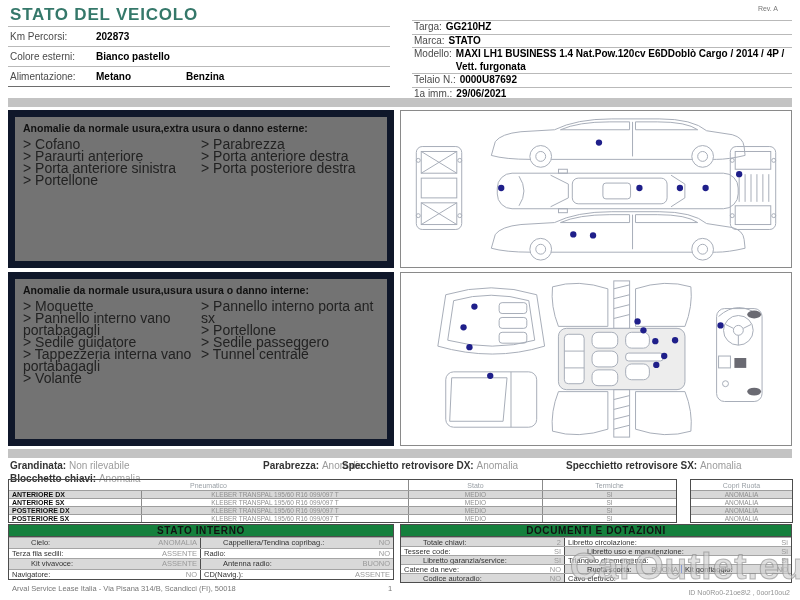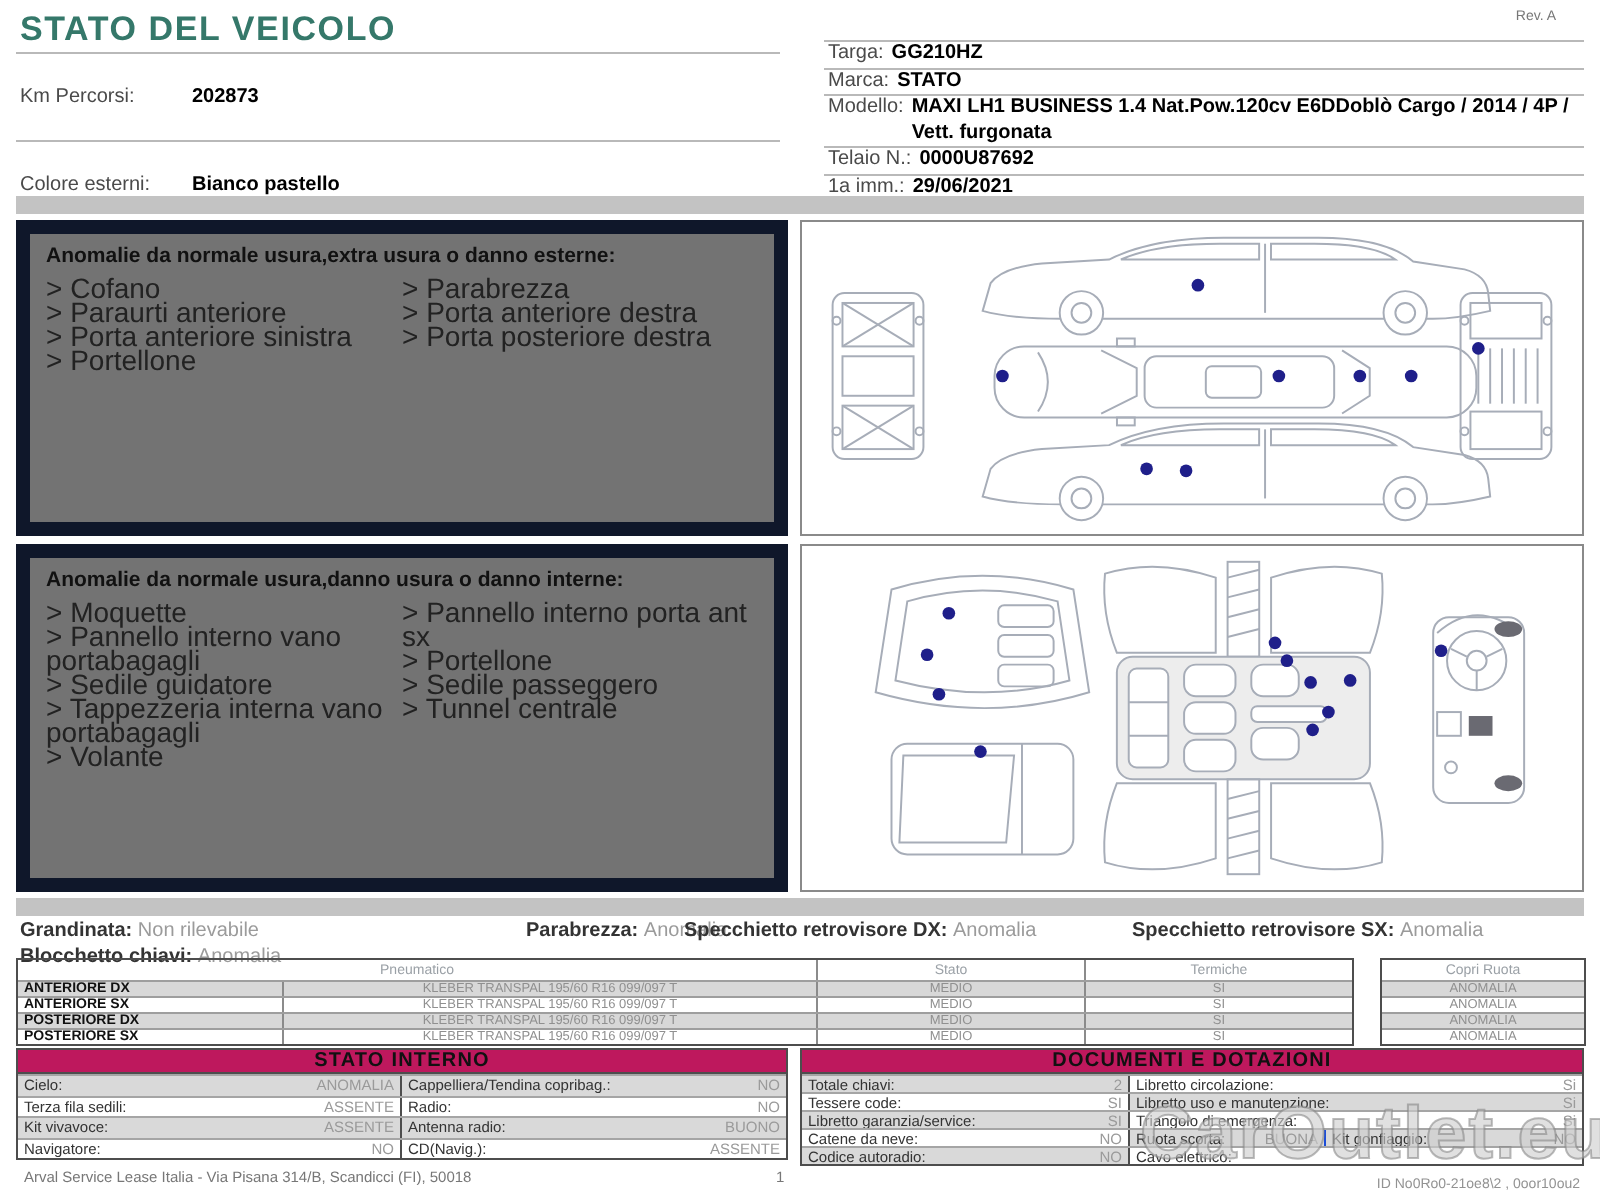--- a/index.html
+++ b/index.html
@@ -7,21 +7,21 @@
   #page {
     position:relative; width:800px; height:600px; background:#ffffff;
     font-family:"Liberation Sans", sans-serif; overflow:hidden; margin:0 auto;
   }
   
   .doc-title { position:absolute; left:10px; top:5px; font-size:17px; font-weight:bold;
     color:#35786a; letter-spacing:.8px; }
   .rev { position:absolute; right:22px; top:5px; font-size:7px; color:#777; }
   #hl { position:absolute; left:8px; top:26px; width:382px; border-bottom:1px solid #6d6d6d; }
   .hl-row { display:flex; align-items:center; border-top:1px solid #b9b9b9; min-height:13px;
-    font-size:10px; padding:16px 2px; }
+    font-size:10px; padding:4px 2px; }
   .hl-row .lbl { width:86px; color:#4a4a4a; flex:none; }
   .hl-row .val { font-weight:bold; color:#000; width:90px; flex:none; }
   .hl-row .val.wide { width:auto; }
   #hr { position:absolute; left:400px; top:20px; width:392px; border-bottom:2px solid #3a8573; }
   .hr-row { display:flex; border-top:1px solid #b9b9b9; min-height:13px; font-size:10px;
     padding:0 2px; align-items:flex-start; line-height:12.5px;margin-left:12px; }
   .hr-row .lbl { color:#4a4a4a; margin-right:4px; white-space:nowrap; }
   .hr-row .val { font-weight:bold; color:#000; }
   
   .band { position:absolute; left:8px; width:784px; height:9px; background:#c3c3c3; }
@@ -60,34 +60,34 @@
   .t-cell:first-child { border-left:none; }
   .t-head { font-size:7px; color:#9aa0a6; }
   .t-pos { justify-content:flex-start; padding-left:3px; font-size:7px; font-weight:bold; color:#111; }
   .w-pos { width:132px; flex:none; } .w-spec { width:267px; flex:none; }
   .w-stato { width:134px; flex:none; } .w-term { flex:1; } .w-span { width:399px; flex:none; }
   .w-full { flex:1; }
   
   .btable { position:absolute; top:524px; border:1px solid #4d4d4d; background:#fff; }
   #stato-interno { left:8px; width:386px; }
   #documenti { left:400px; width:392px; }
-  .b-head { height:12px; background:#be185d; border-bottom:1px solid #4d4d4d; text-align:center;
+  .b-head { height:12px; background:#15803d; border-bottom:1px solid #4d4d4d; text-align:center;
     font-size:10px; font-weight:bold; color:#111; letter-spacing:.6px; line-height:12px; }
   .b-row { display:flex; border-top:1px solid #a5a5a5; }
   .b-row:first-of-type { border-top:none; }
   #stato-interno .b-row { height:10.5px; }
   #documenti .b-row { height:9px; }
   .b-half { display:flex; align-items:center; height:100%; overflow:hidden; }
   .b-half.left { border-right:1px solid #4d4d4d; }
   #stato-interno .b-half { width:50%; }
   #documenti .b-half.left { width:164px; flex:none; }
   #documenti .b-half.right { flex:1; }
   .b-half .lbl { padding-left:3px; font-size:7.5px; color:#333; white-space:nowrap; }
   .b-half .val { margin-left:auto; padding-right:3px; font-size:7.5px; color:#9a9a9a; white-space:nowrap; }
-  .b-half.gray { background:#d9d9d9; }
+  .b-half.gray { background:#d9d9d9;padding-left:19px; }
   .b-sub { display:flex; align-items:center; height:100%; overflow:hidden; }
   .b-sub.first { width:98px; flex:none; border-right:1px solid #1d4ed8; }
   .b-sub.second { flex:1; }
   
   .footer-company { position:absolute; left:12px; top:584px; font-size:7.5px; color:#777; }
   .footer-page { position:absolute; left:388px; top:584px; font-size:7.5px; color:#777; }
   .watermark { position:absolute; right:-4px; top:546px; font-size:37px; font-weight:bold;
     color:rgba(205,205,205,.62); -webkit-text-stroke:1px rgba(130,130,130,.55);
     letter-spacing:1px; z-index:5; pointer-events:none; }
   .watermark-id { position:absolute; right:10px; top:589px; font-size:7px;
@@ -231,21 +231,21 @@
           <circle cx="281" cy="78" r="3.2" fill="#1f1f8a"></circle>
           <circle cx="307" cy="78" r="3.2" fill="#1f1f8a"></circle>
           <circle cx="341" cy="64" r="3.2" fill="#1f1f8a"></circle>
           <circle cx="173" cy="125" r="3.2" fill="#1f1f8a"></circle>
           <circle cx="193" cy="126" r="3.2" fill="#1f1f8a"></circle>
         </g>
     </svg>
   </div>
 
   <div id="box-int-list" class="abox">
-    <h3>Anomalie da normale usura,danno usura o danno interne:</h3>
+    <h3>Anomalie da normale usura,usura usura o danno interne:</h3>
     <div class="acols">
       <ul id="int-col1">
           <li>Moquette</li>
           <li>Pannello interno vano portabagagli</li>
           <li>Sedile guidatore</li>
           <li>Tappezzeria interna vano portabagagli</li>
           <li>Volante</li>
         </ul>
       <ul id="int-col2">
           <li>Pannello interno porta ant sx</li>

